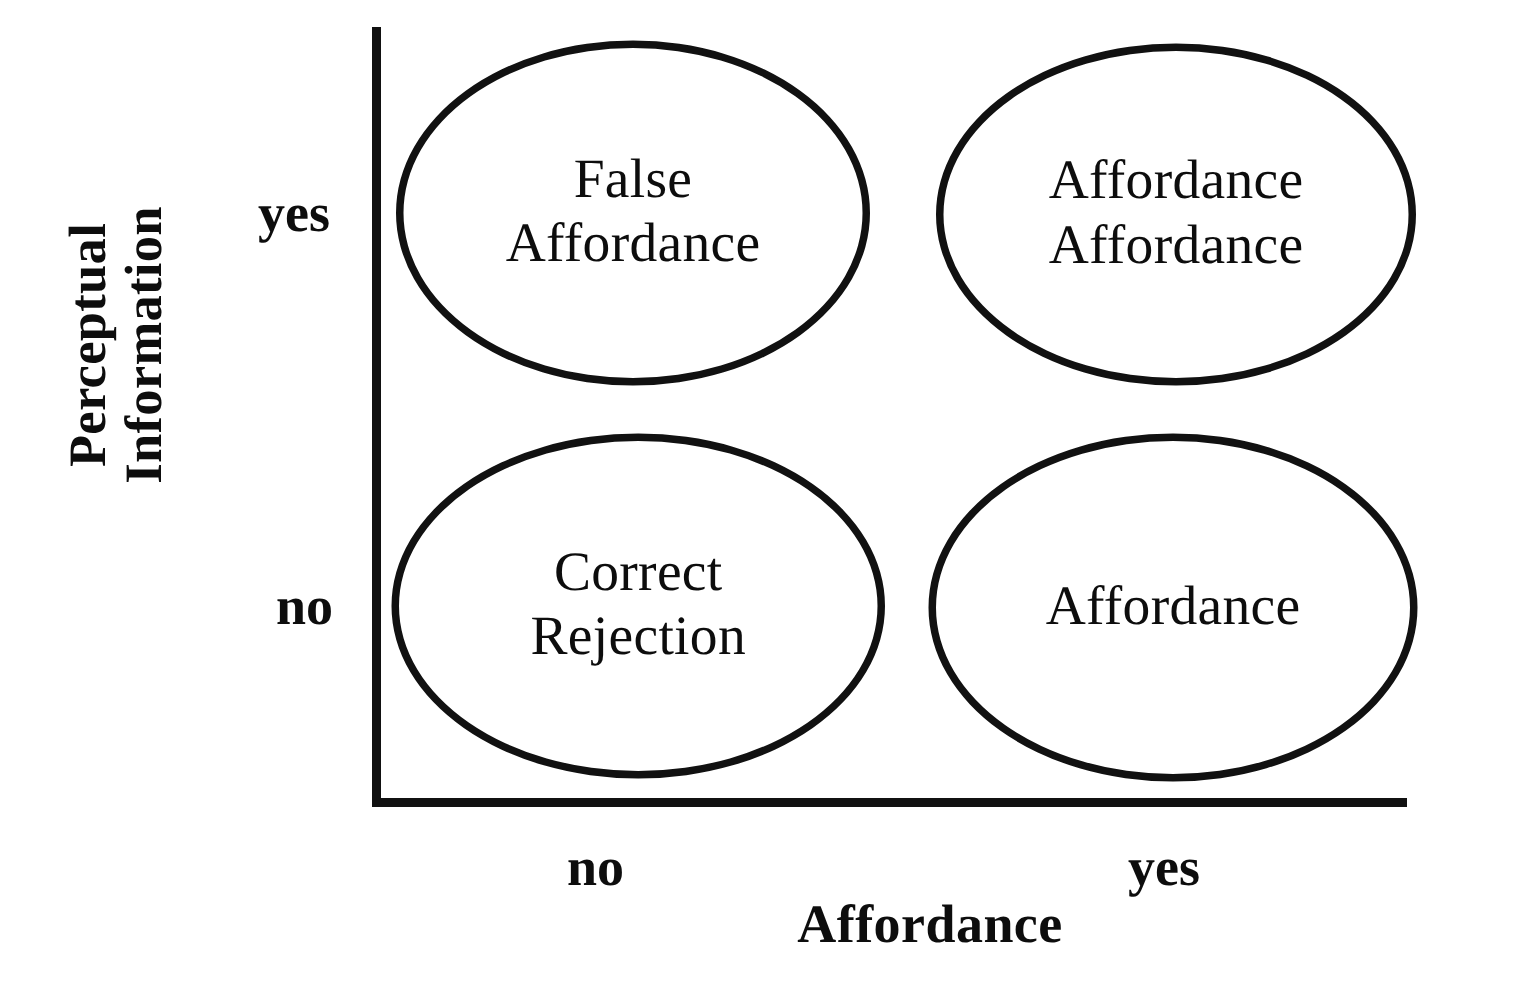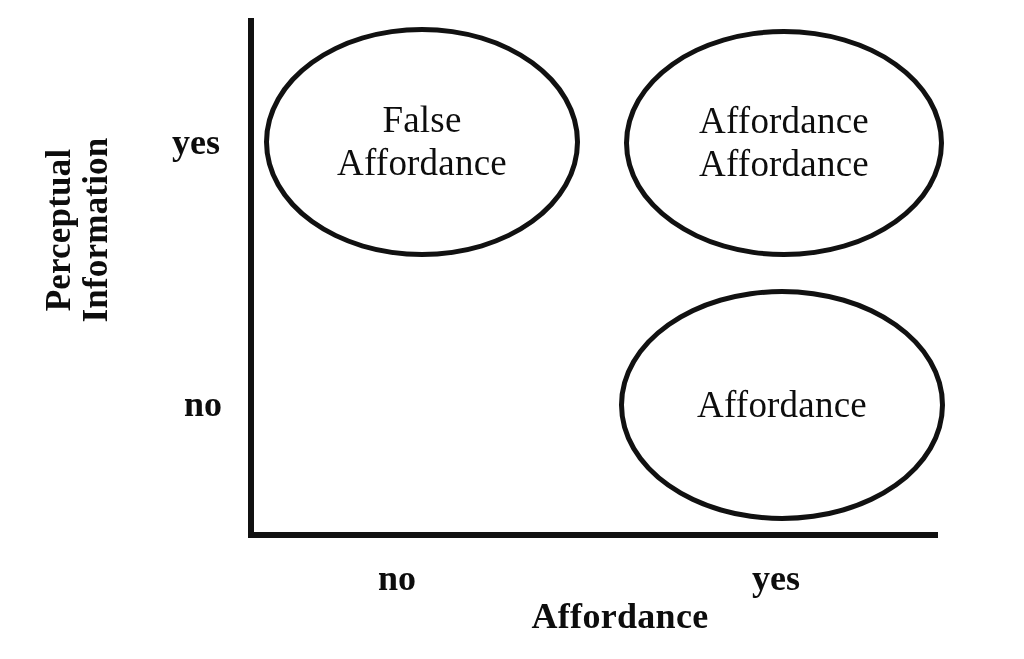--- a/index.html
+++ b/index.html
@@ -141,20 +141,26 @@
     </div>
   </div>
 
   <div class="cell cell-perceptible">
     <div class="cell-text">
       <span class="ln">Affordance</span>
       <span class="ln">Affordance</span>
     </div>
   </div>
 
+  <div class="cell cell-correct">
+    <div class="cell-text">
+      <span class="ln">Correct</span>
+      <span class="ln">Rejection</span>
+    </div>
+  </div>
 
   <div class="cell cell-hidden">
     <div class="cell-text">
       <span class="ln">Affordance</span>
     </div>
   </div>
 
 </div>
 
 </body></html>

